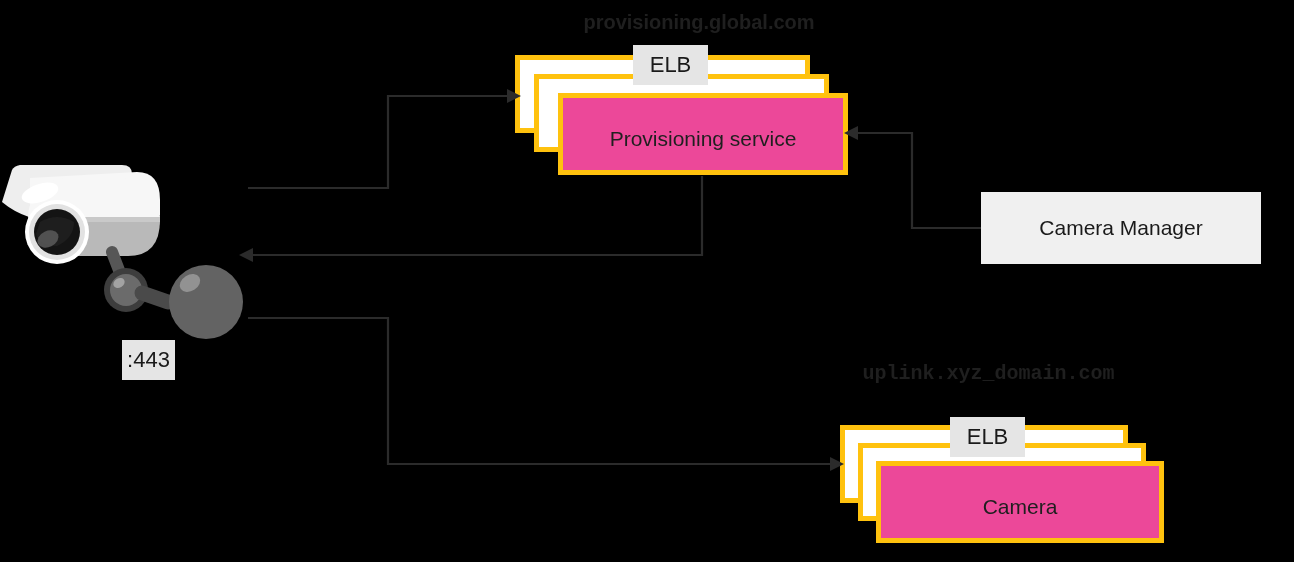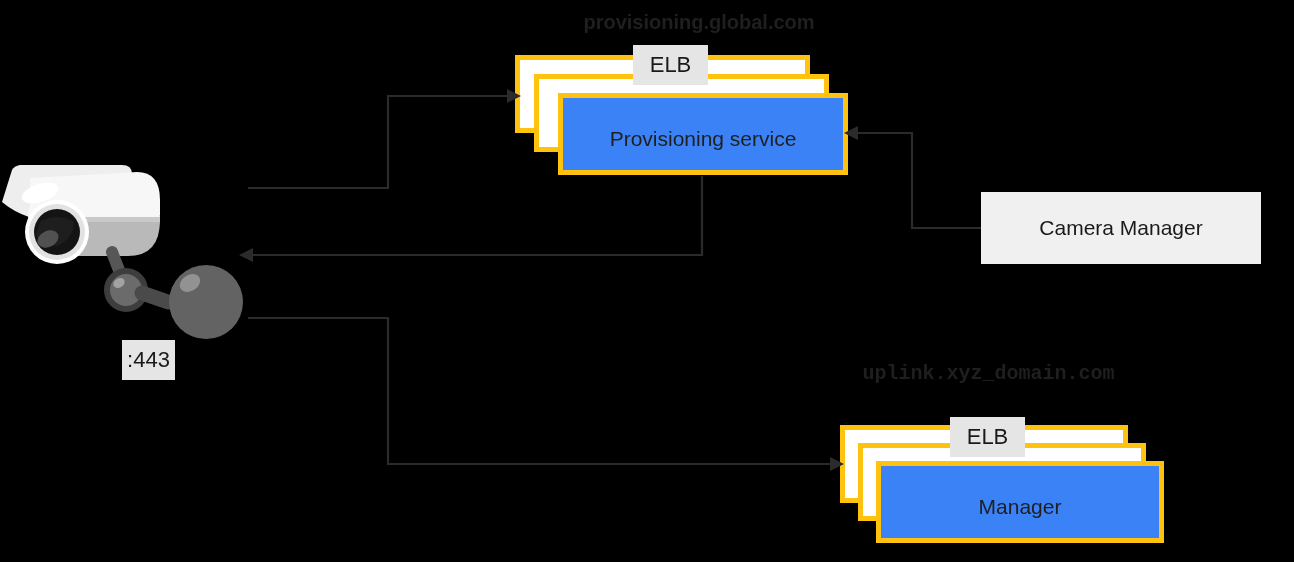--- a/index.html
+++ b/index.html
@@ -32,21 +32,21 @@
   }
 
   
   .stack-group { position: absolute; }
   .stack-box {
     position: absolute;
     border: 5px solid #ffc20e;
     background: #ffffff;
   }
   .stack-box.front {
-    background: #3b82f6;
+    background: #ec4899;
   }
   .stack-label {
     position: absolute;
     left: 0; right: 0;
     text-align: center;
     color: #1f1f1f;
     font-size: 21px;
     font-family: "Liberation Sans", sans-serif;
     white-space: nowrap;
   }
@@ -144,21 +144,21 @@
 
   <div class="domain-label" style="left:559px; top:12px; width:280px;">provisioning.global.com</div>
 
   <div class="tag-box" style="left:633px; top:45px; width:75px; height:40px;">ELB</div>
 
   <div class="stack-group" style="left:840px; top:425px; width:330px; height:125px;">
 
     <div class="stack-box back" style="left:0px; top:0px; width:288px; height:78px;"></div>
     <div class="stack-box middle" style="left:18px; top:18px; width:288px; height:78px;"></div>
     <div class="stack-box front" style="left:36px; top:36px; width:288px; height:82px;">
-      <div class="stack-label" style="top:29px;">Manager</div>
+      <div class="stack-label" style="top:29px;">Camera</div>
     </div>
   </div>
 
   <div class="domain-label" style="left:856px; top:364px; width:265px;font-family:Liberation Mono, monospace;">uplink.xyz_domain.com</div>
 
   <div class="tag-box" style="left:950px; top:417px; width:75px; height:40px;">ELB</div>
 
   <div class="node-box" style="left:981px; top:192px; width:280px; height:72px;">Camera Manager</div>
 
   <svg class="conn" style="left:0; top:0; width:1294px; height:562px;">

